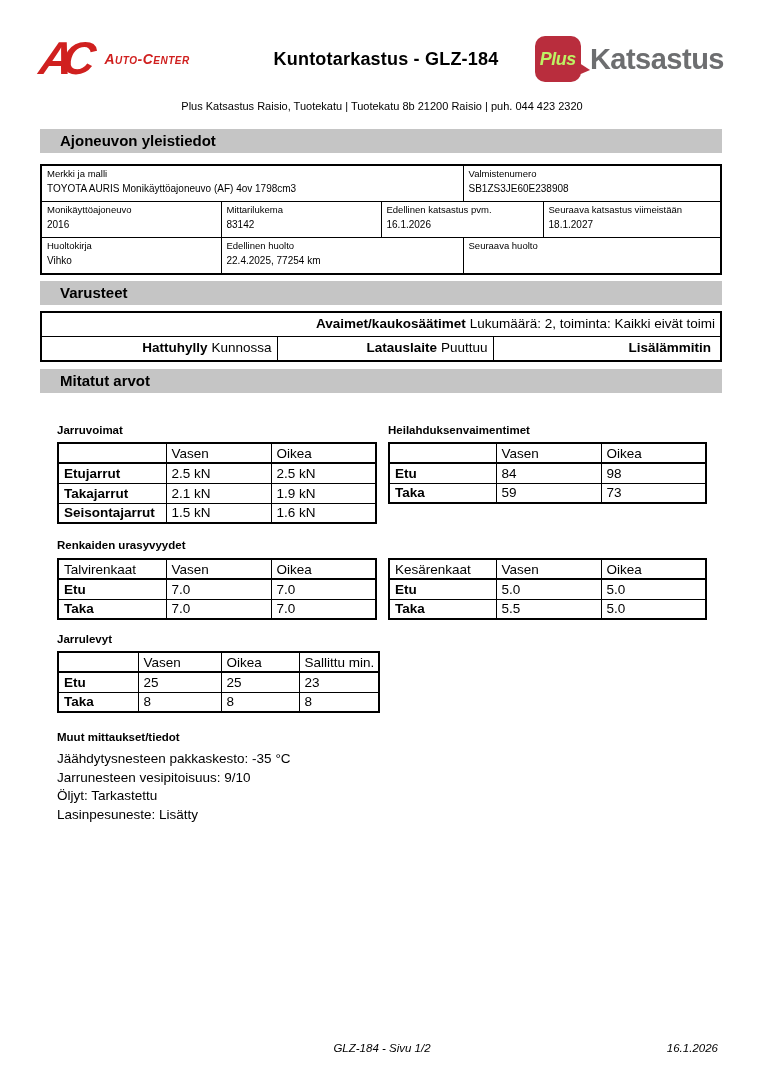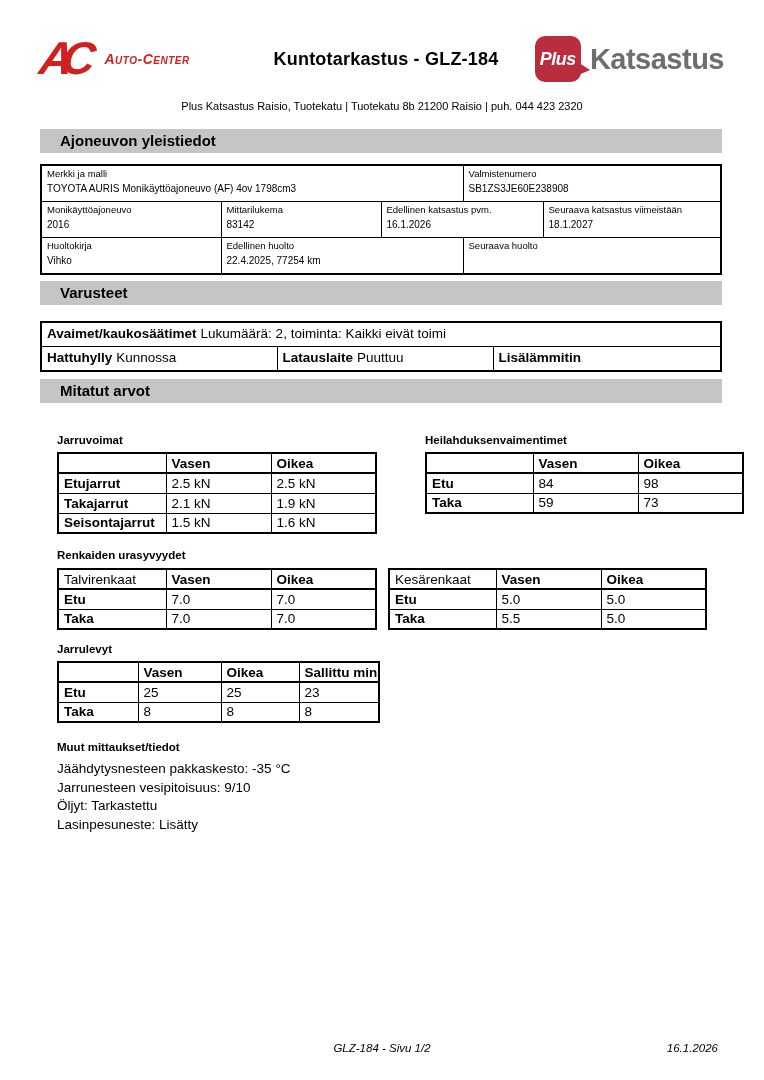--- a/index.html
+++ b/index.html
@@ -18,59 +18,59 @@
   .header{display:flex;align-items:center;padding:30px 40px 0 40px;height:88px;}
   .ac-logo{width:200px;display:flex;align-items:center;}
   .ac-monogram{font-size:46px;font-weight:bold;font-style:italic;line-height:.9;
     letter-spacing:-11px;color:var(--ac-red);transform:skewX(-8deg);padding-right:12px;}
   .ac-name{margin-left:8px;font-size:14px;font-weight:bold;font-style:italic;
     font-variant:small-caps;letter-spacing:.5px;color:var(--ac-red);white-space:nowrap;}
   .doc-title{flex:1;text-align:center;font-size:18px;font-weight:bold;letter-spacing:.2px;}
   .plus-logo{width:192px;display:flex;align-items:center;justify-content:flex-end;}
   .plus-badge{position:relative;width:46px;height:46px;background:var(--plus-red);
     border-radius:10px;display:flex;align-items:center;justify-content:center;flex:0 0 auto;}
-  .plus-badge .plus-word{color:#ffffff;font-size:18px;font-weight:bold;font-style:italic;letter-spacing:-.5px;}
+  .plus-badge .plus-word{color:#bef264;font-size:18px;font-weight:bold;font-style:italic;letter-spacing:-.5px;}
   .plus-tail{position:absolute;right:-9px;bottom:5px;width:0;height:0;
     border-top:6px solid transparent;border-bottom:8px solid transparent;
     border-left:13px solid var(--plus-red);transform:rotate(8deg);}
   .katsastus-word{margin-left:9px;color:var(--katsastus-gray);font-size:29px;font-weight:bold;letter-spacing:-.5px;}
 
   .address{margin-top:12px;text-align:center;font-size:11px;}
 
   
   .section-bar{margin:0 42px 4px 40px;background:var(--bar-gray);font-size:15px;font-weight:bold;
     padding:3px 0 4px 20px;}
   #bar-general{margin-top:17px;}
   #bar-equipment{margin-top:6px;}
   #bar-measured{margin-top:7px;}
 
   
   .info-table,.equip-table{border-collapse:collapse;table-layout:fixed;width:680px;
     margin:11px 40px 0 40px;border:2px solid var(--line);}
   .info-table td{border:1px solid var(--line);padding:2px 5px 3px 5px;vertical-align:top;overflow:hidden;}
   .flabel{display:block;font-size:9.5px;line-height:12px;white-space:nowrap;}
   .fvalue{display:block;font-size:10px;line-height:18px;min-height:18px;white-space:nowrap;}
-  .equip-table{margin-top:16px;}
+  .equip-table{margin-top:6px;text-align:right;}
   .equip-table td{border:1px solid var(--line);padding:3px 5px 4px 5px;font-size:13.5px;
     line-height:16px;white-space:nowrap;overflow:hidden;}
   .equip-table b{margin-right:4px;}
 
   
   .meas-title{margin:0 0 6px 0;font-size:11.5px;font-weight:bold;}
   .meas-row{display:flex;margin-left:57px;}
   .meas-col-left{width:318px;margin-right:13px;}
   .meas-col-right{width:251px;}
-  #brakes-row{margin-top:31px;gap:37px;}
+  #brakes-row{margin-top:31px;}
   #tires-title{margin:15px 0 0 57px;}
   #tires-row{margin-top:7px;}
   #discs-block{margin:13px 0 0 57px;}
   .meas-table{border-collapse:collapse;table-layout:fixed;width:100%;border:2px solid var(--line);}
   .meas-table td{border:1px solid var(--line);font-size:13.5px;height:20px;
     padding:0 5px;vertical-align:middle;white-space:nowrap;overflow:hidden;}
-  .meas-table tr.mhead td{font-weight:bold;border-bottom:2px solid var(--line);}
+  .meas-table tr.mhead td{font-weight:normal;border-bottom:2px solid var(--line);}
   .meas-table tr.mhead td.corner-plain{font-weight:normal;}
   .meas-table td.rlabel{font-weight:bold;}
   #discs-table{width:321px;}
 
   
   #other-title{margin:18px 0 0 57px;font-size:11.5px;font-weight:bold;}
   .other-lines{margin:7px 0 0 57px;font-size:13.5px;line-height:18.5px;}
 
   
   .footer{position:absolute;left:0;bottom:26px;width:100%;text-align:center;

